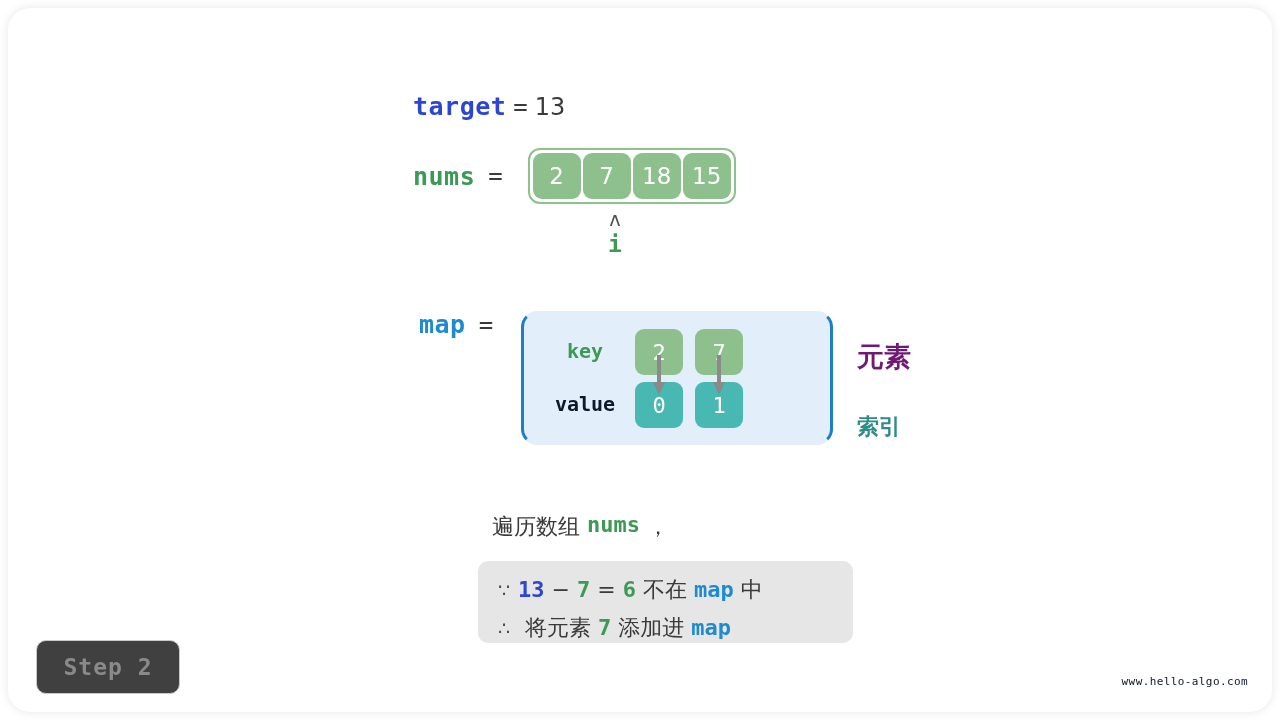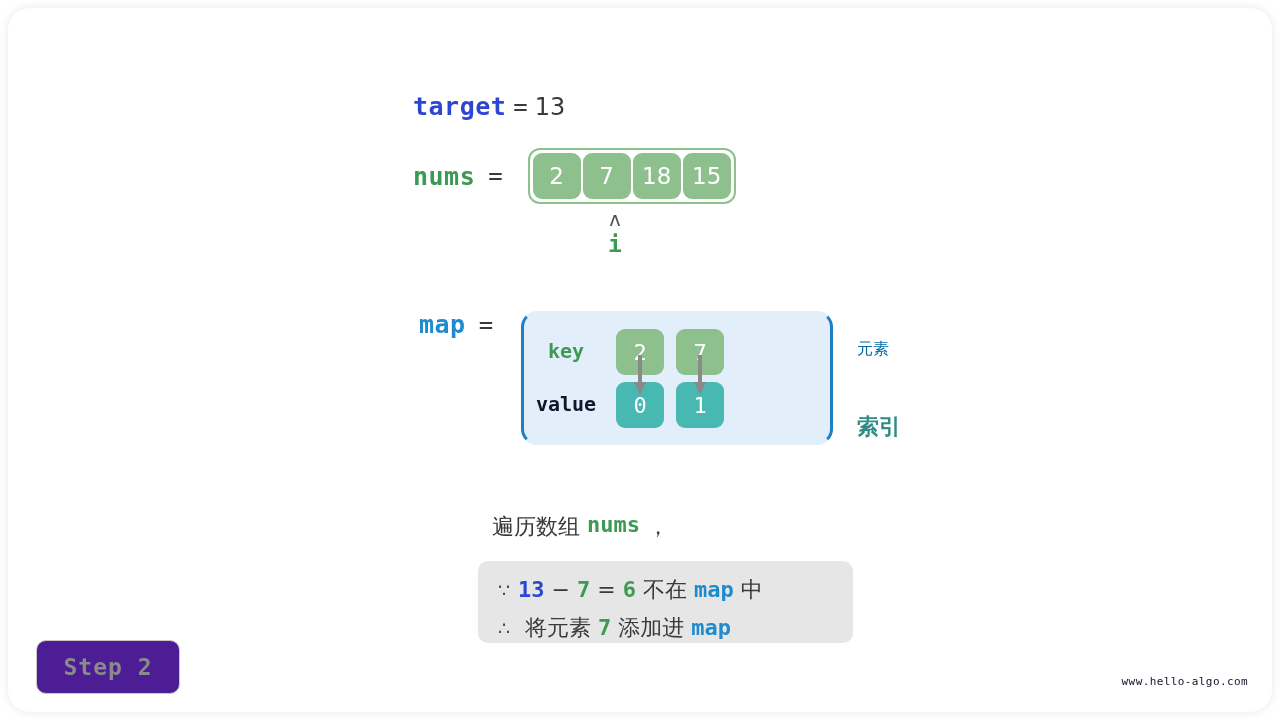--- a/index.html
+++ b/index.html
@@ -151,21 +151,21 @@
     background: #e2eefa;
     border: 3px solid #1d7fc4;
     border-top-color: transparent;
     border-bottom-color: transparent;
     border-radius: 16px;
     box-sizing: border-box;
   }
 
   .map-grid {
     position: absolute;
-    left: 502px;
+    left: 521px;
     top: 311px;
     width: 300px;
     height: 134px;
   }
   .row-label {
     position: absolute;
     font-family: "DejaVu Sans Mono", monospace;
     font-size: 20px;
     font-weight: bold;
     width: 100px;
@@ -202,23 +202,23 @@
   .kv-arrow.a1 { left: 191px; }
 
   
   .legend {
     position: absolute;
     left: 857px;
   }
   .legend-elem {
     top: 339px;
     font-family: "DejaVu Sans", sans-serif;
-    font-size: 16px;
-    font-weight: normal;
-    color: #0369a1;
+    font-size: 27px;
+    font-weight: bold;
+    color: #701a75;
   }
   .legend-idx {
     top: 412px;
     font-family: "DejaVu Sans", sans-serif;
     font-size: 22px;
     font-weight: bold;
     color: #2f8c86;
   }
 
   
@@ -285,21 +285,21 @@
 
   
   .step-badge {
     position: absolute;
     left: 36px;
     top: 640px;
     width: 144px;
     height: 54px;
     border: 1.5px solid #c9c9c9;
     border-radius: 10px;
-    background: #4c1d95;
+    background: #404040;
     display: flex;
     align-items: center;
     justify-content: center;
     font-family: "DejaVu Sans Mono", monospace;
     font-size: 23px;
     font-weight: bold;
     color: #8a8a8a;
     letter-spacing: 1px;
     box-sizing: border-box;
     text-align: center;

